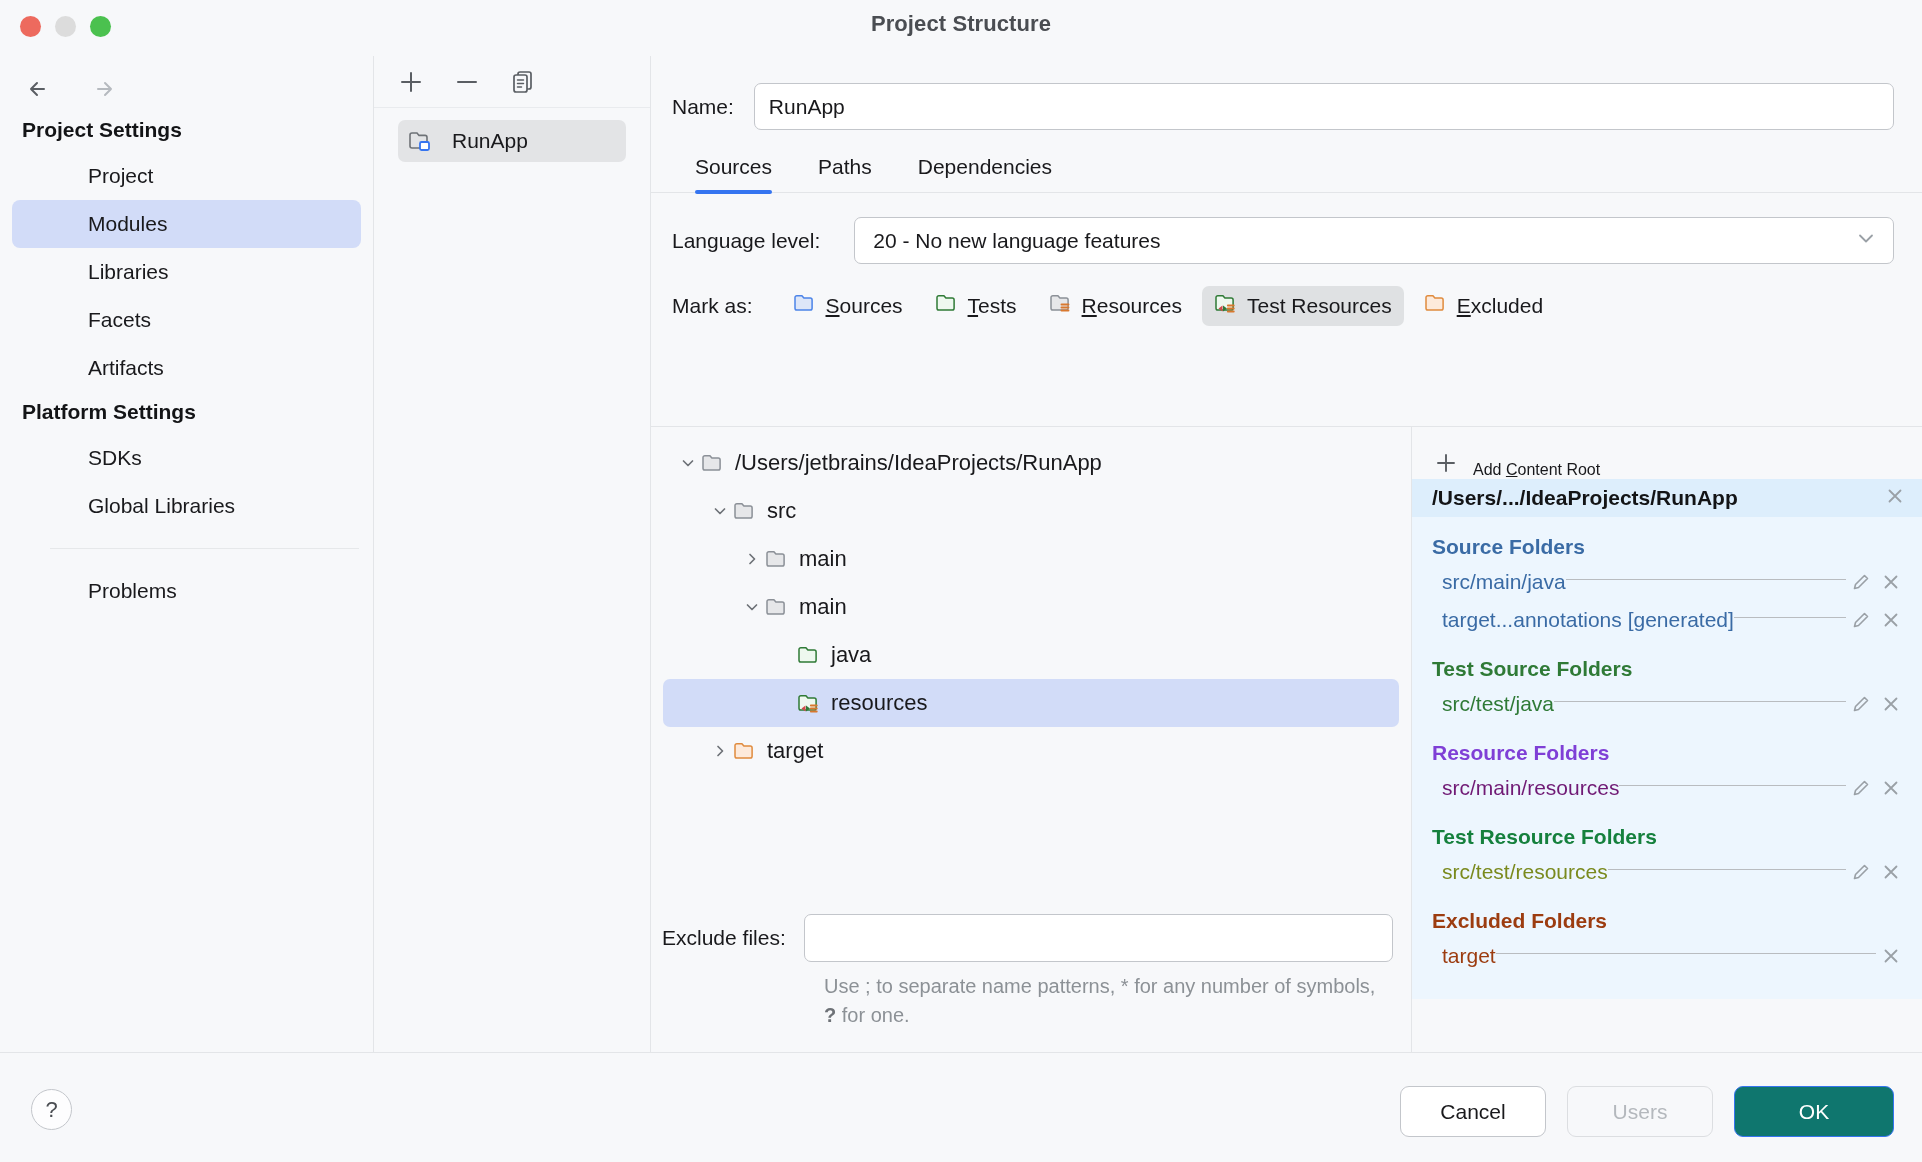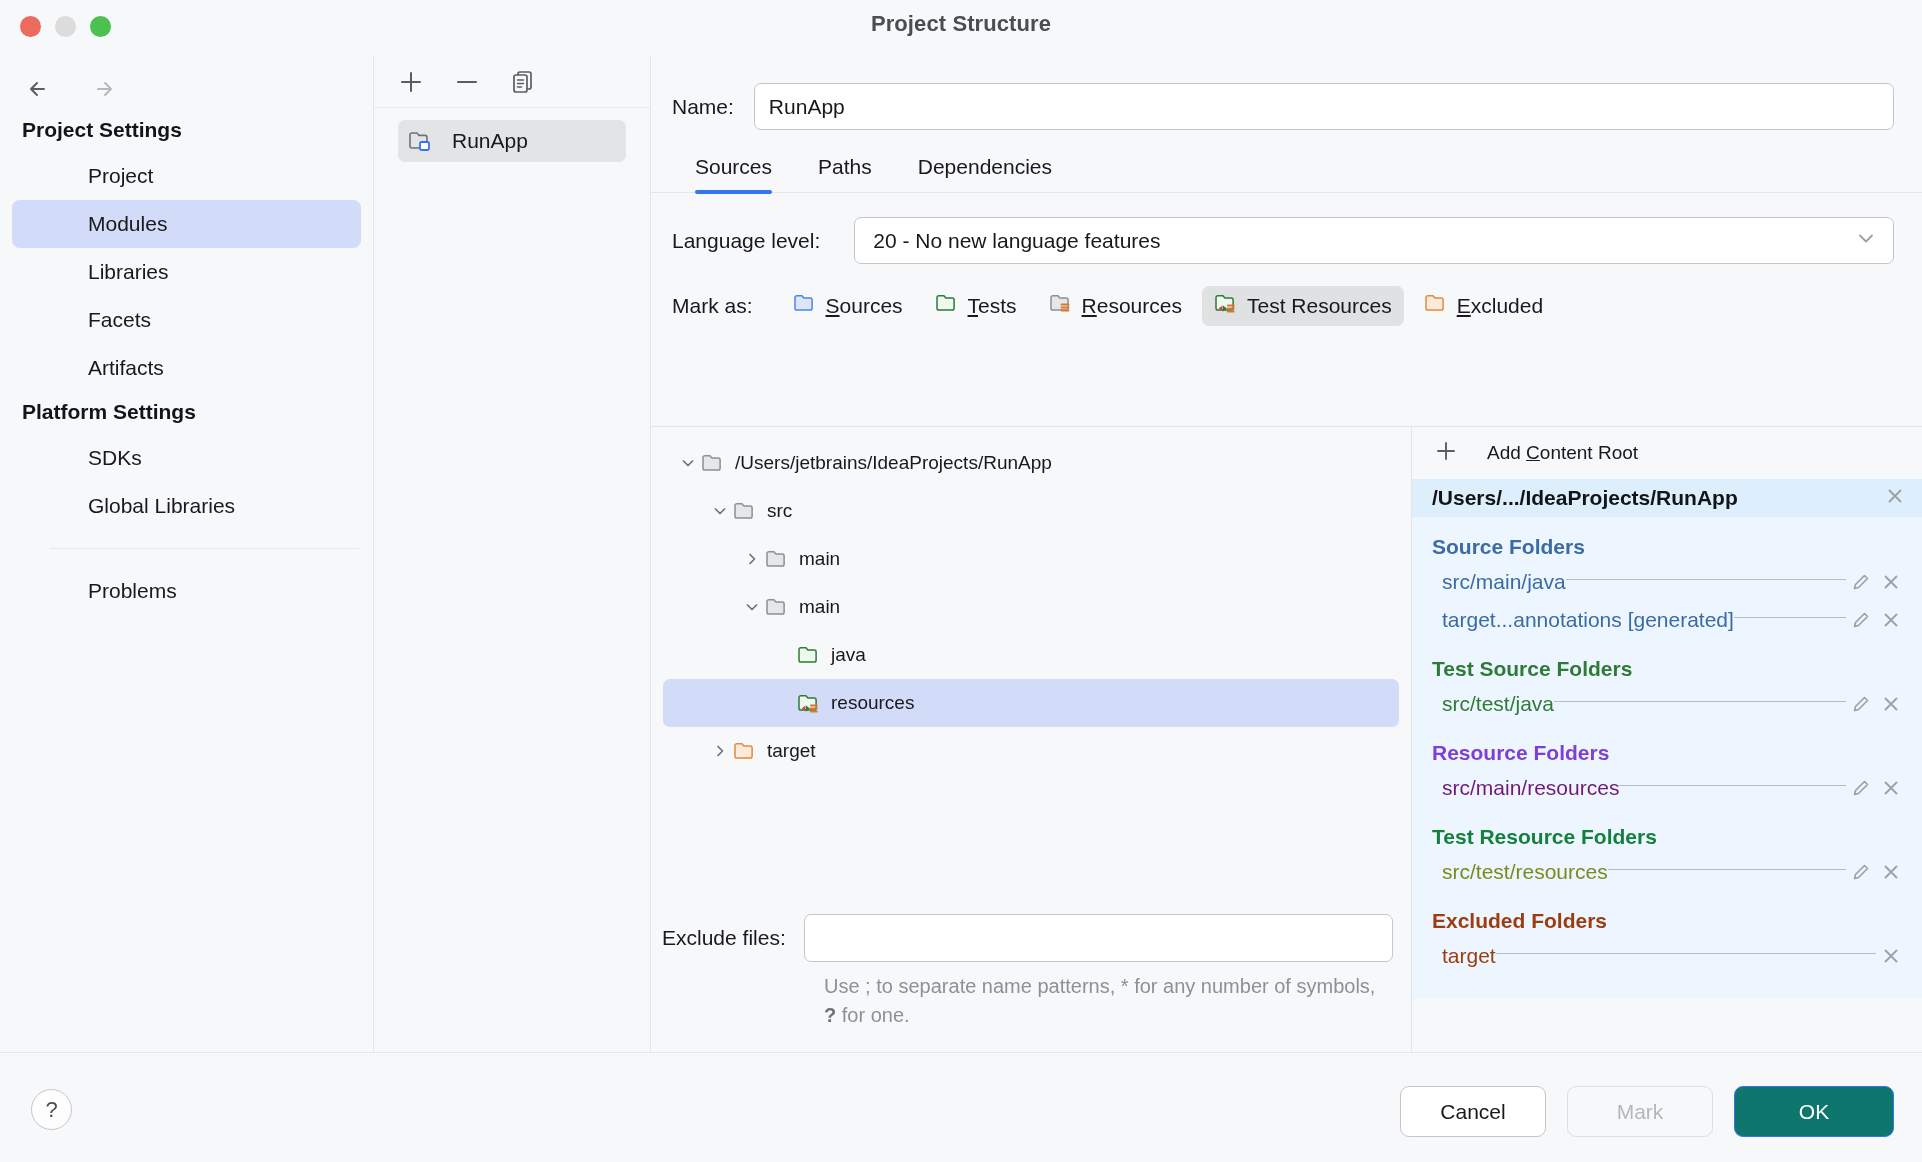--- a/index.html
+++ b/index.html
@@ -142,21 +142,21 @@
     border-top: 1px solid #e3e5e8;
   }
   .tree-pane {
     width: 761px; position: relative;
     border-right: 1px solid #e3e5e8;
     background: #f7f8fa;
   }
   .tree { padding-top: 12px; }
   .tree-row {
     height: 48px; display: flex; align-items: center;
-    font-size: 19px; color: #19191c; cursor: pointer;
+    font-size: 22px; color: #19191c; cursor: pointer;
     border-radius: 7px; margin: 0 12px;
   }
   .tree-row.selected { background: #d2dcf8; }
   .chev { width: 26px; display: flex; justify-content: center; flex: 0 0 26px; }
   .fico { margin-right: 9px; display: flex; align-items: center; flex: 0 0 auto; }
 
   .exclude-area {
     position: absolute; left: 0; right: 0; bottom: 22px;
   }
   .exclude-row {
@@ -164,22 +164,22 @@
   }
   .exclude-label { font-size: 21px; color: #19191c; }
   .exclude-hint {
     font-size: 20px; color: #8c9196; line-height: 1.45;
     padding-left: 173px; padding-right: 20px; padding-top: 10px;
   }
   .exclude-hint b { color: #6e7277; font-weight: bold; }
 
   .roots-pane { flex: 1; background: #f7f8fa; position: relative; }
   .add-root {
-    height: 52px; display: flex; align-items: center; gap: 29px;
-    padding-left: 22px; font-size: 19px; color: #19191c; cursor: pointer;
+    height: 52px; display: flex; align-items: flex-end; gap: 15px;
+    padding-left: 22px; font-size: 16px; color: #19191c; cursor: pointer;
   }
   .root-block { background: #edf6fe; padding-bottom: 24px; }
   .root-header {
     background: #ddeefc; height: 38px;
     display: flex; align-items: center; justify-content: space-between;
     padding: 0 16px 0 20px;
     font-size: 21px; font-weight: bold; color: #131416;
   }
   .sec-title {
     font-size: 21px; font-weight: bold; padding: 18px 0 4px 20px;
@@ -597,18 +597,18 @@
           </div>
         </div>
       </div>
     </div>
   </div>
 
   <div class="footer">
     <div class="help-btn">?</div>
     <div class="btns">
       <div class="btn cancel">Cancel</div>
-      <div class="btn apply">Mark</div>
+      <div class="btn apply">Users</div>
       <div class="btn ok">OK</div>
     </div>
   </div>
 
 </div>
 
 </body></html>

